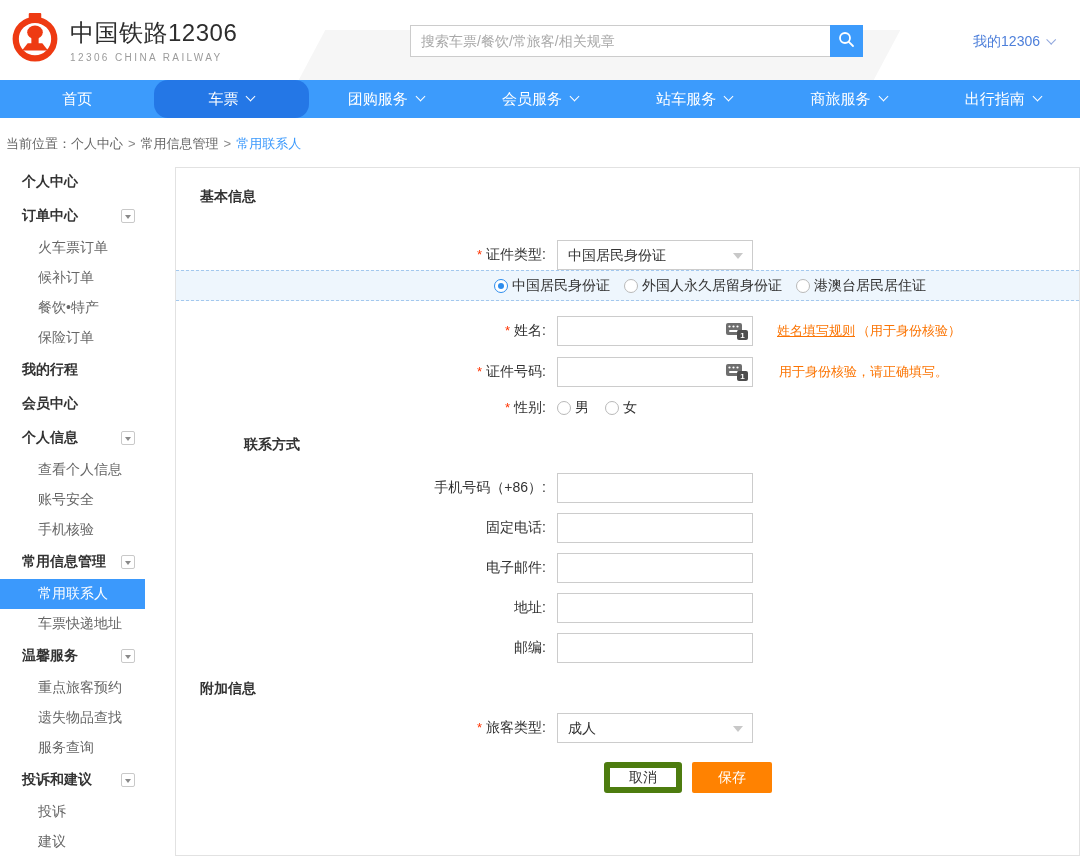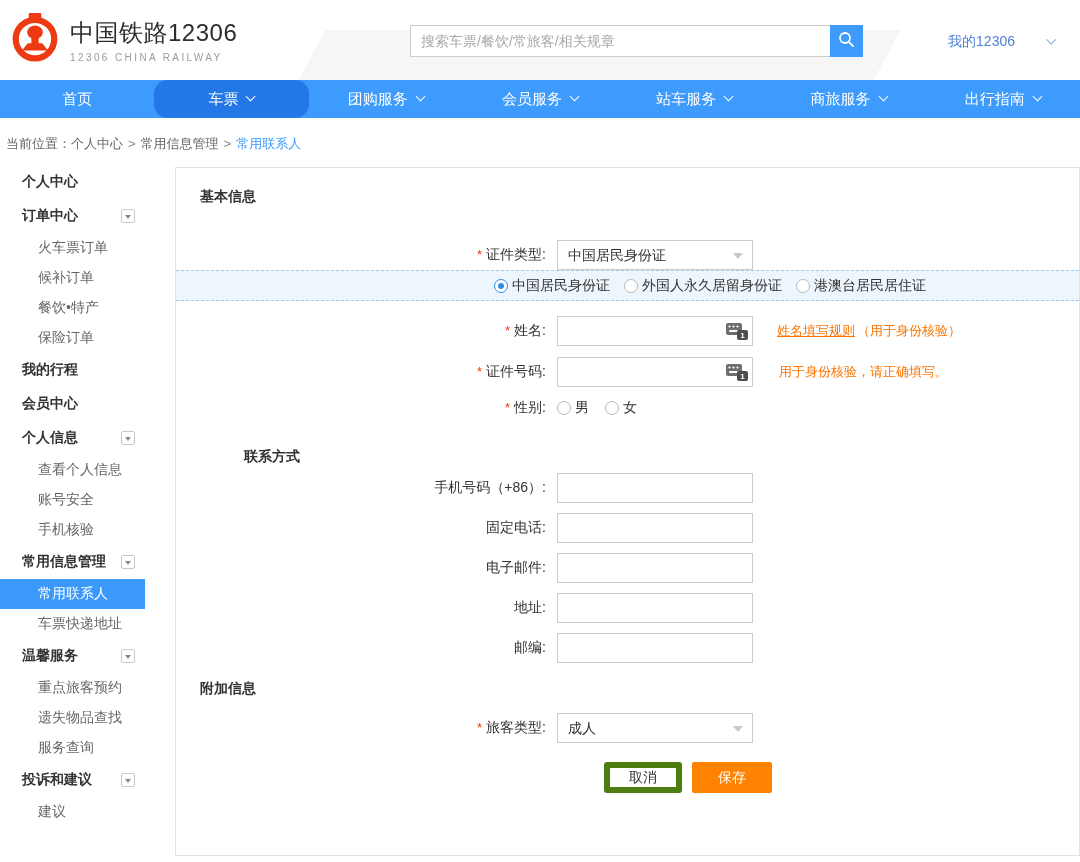--- a/index.html
+++ b/index.html
@@ -16,21 +16,21 @@
   .brand-title { font-size:24px; font-weight:500; color:#2d2d2d; letter-spacing:0.5px; }
   .brand-sub { font-size:10px; color:#9b9b9b; letter-spacing:2.4px; margin-top:3px; }
   .search-area { position:absolute; left:410px; top:25px; width:453px; height:32px; display:flex; }
   .search-input { flex:1; height:32px; border:1px solid #ccc; border-right:none;
     padding:0 10px; font-size:14px; color:#333; outline:none; background:#fff;
     font-family:"Liberation Sans","DejaVu Sans",sans-serif; }
   .search-input::placeholder { color:#a9a9a9; }
   .search-btn { width:33px; height:32px; background:#3C9BFC; border:none; cursor:pointer;
     display:flex; align-items:center; justify-content:center; }
   .my-account { position:absolute; right:26px; top:33px; font-size:14px; color:#4d7fda;
-    display:flex; align-items:center; cursor:pointer;gap:25px; }
+    display:flex; align-items:center; cursor:pointer; }
   .acct-caret { display:inline-block; width:7px; height:7px; border-right:1.5px solid #8fa6dd;
     border-bottom:1.5px solid #8fa6dd; transform:rotate(45deg) translateY(-1px); margin-left:7px; margin-top:-3px; }
 
   
   .nav { display:flex; height:38px; background:#3C9BFC; }
   .nav-item { flex:1; display:flex; align-items:center; justify-content:center;
     color:#fff; font-size:15px; cursor:pointer;border-radius:14px; }
   .nav-item.active { background:#2477E6; }
   .chev { display:inline-block; width:7px; height:7px; border-right:1.6px solid #fff;
     border-bottom:1.6px solid #fff; transform:rotate(45deg); margin-left:9px; margin-top:-5px; }
@@ -237,20 +237,23 @@
   <div class="side-row s">
       <span>服务查询</span>
     </div>
   <div class="side-row h">
       <span>投诉和建议</span>
       <span class="collapse-box">
         <span class="cb-caret"></span>
       </span>
     </div>
   <div class="side-row s">
+      <span>投诉</span>
+    </div>
+  <div class="side-row s">
       <span>建议</span>
     </div>
 </div>
 
 <div class="content-box">
 
   <div class="sec-title" style="top:20px;">基本信息</div>
 
   <div class="form-row" style="top:72px;">
     <div class="f-label"><span class="req">*</span><span>证件类型:</span></div>
@@ -333,21 +336,21 @@
         <span class="radio"></span>
         <span class="lbl">男</span>
       </span>
       <span class="gender-opt">
         <span class="radio"></span>
         <span class="lbl">女</span>
       </span>
     </div>
   </div>
 
-  <div class="sec-title" style="top:280px;padding-left:44px;">联系方式</div>
+  <div class="sec-title" style="top:268px;padding-left:44px;">联系方式</div>
 
   <div class="form-row" style="top:305px;">
     <div class="f-label">手机号码（+86）:</div>
     <div class="f-field">
         <input class="txt-inp" type="text" style="">
       </div>
   </div>
 
   <div class="form-row" style="top:345px;">
     <div class="f-label">固定电话:</div>

